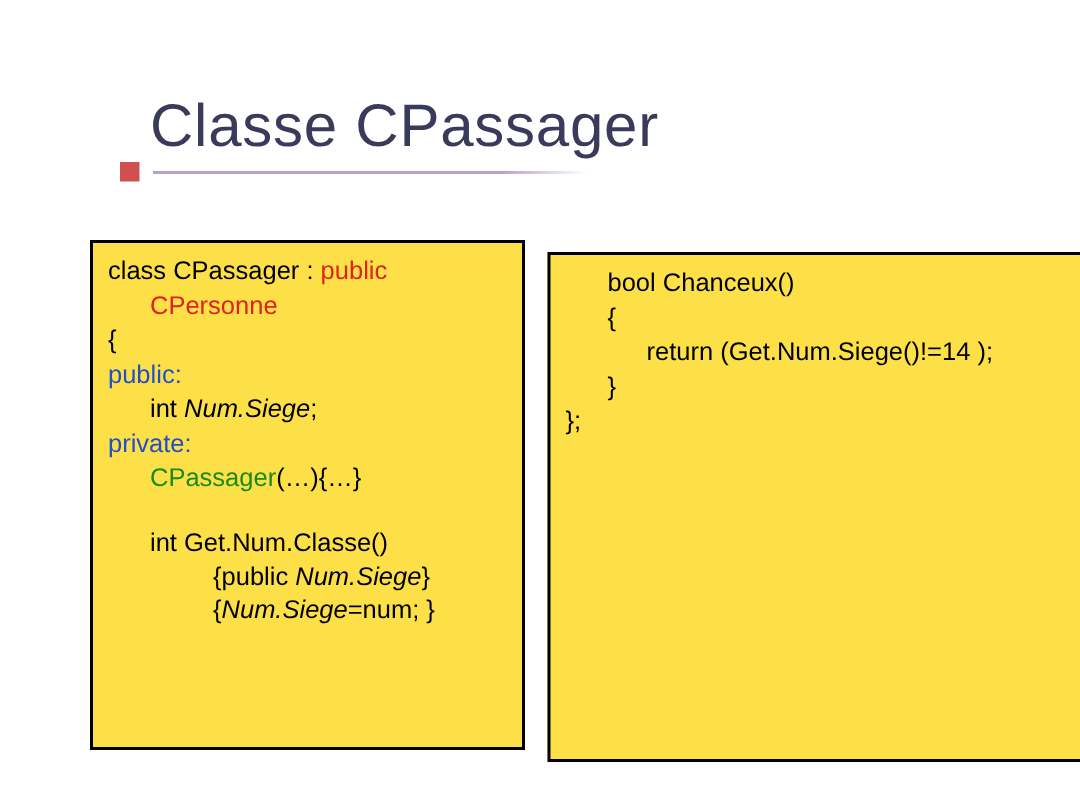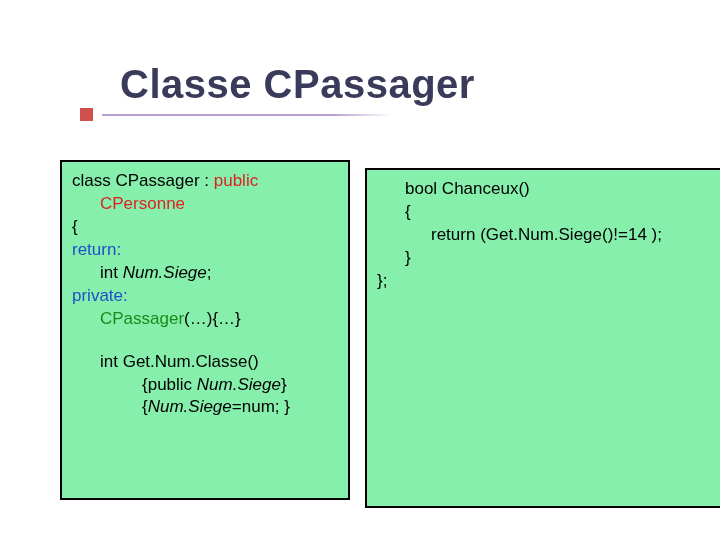--- a/index.html
+++ b/index.html
@@ -12,44 +12,43 @@
     overflow: hidden;
   }
   .title-wrap {
     position: absolute;
     top: 62px;
     left: 100px;
   }
   .title {
     font-size: 40px;
     color: #3a3a5a;
-    font-weight: 700;
+    font-weight: 400;
     letter-spacing: 0.5px;
-    margin-left: 20px;
   }
   .title-underline {
     position: absolute;
     left: 2px;
     top: 52px;
     height: 2px;
     width: 290px;
     background: linear-gradient(to right, #b8a0d0 0%, #b8a0d0 80%, rgba(184,160,208,0) 100%);
   }
   .title-square {
     position: absolute;
     left: -20px;
     top: 46px;
     width: 13px;
     height: 13px;
     background: #d05050;
   }
   .code-box {
     position: absolute;
     border: 2px solid #000;
-    background: #86efac;
+    background: #fde047;
     font-family: Verdana, Geneva, sans-serif;
     font-size: 17px;
     color: #000;
     line-height: 1.35;
     padding: 8px 10px;
   }
   .box-left {
     top: 160px;
     left: 60px;
     width: 290px;
@@ -77,21 +76,21 @@
 <div class="title-wrap">
   <div class="title-square"></div>
   <div class="title">Classe CPassager</div>
   <div class="title-underline"></div>
 </div>
 
 <div class="code-box box-left">
   <div class="line"><span>class CPassager : </span><span class="red">public</span></div>
   <div class="line indent1 red">CPersonne</div>
   <div class="line">{</div>
-  <div class="line blue">return:</div>
+  <div class="line blue">public:</div>
   <div class="line indent1"><span>int </span><span class="italic">Num.Siege</span><span>;</span></div>
   <div class="line blue">private:</div>
   <div class="line indent1"><span class="green">CPassager</span><span>(…){…}</span></div>
   <div class="para-gap"></div>
   <div class="line indent1">int Get.Num.Classe()</div>
   <div class="line indent3"><span>{public </span><span class="italic">Num.Siege</span><span>}</span></div>
   <div class="line indent3"><span>{</span><span class="italic">Num.Siege</span><span>=num; }</span></div>
 </div>
 
 <div class="code-box box-right">

